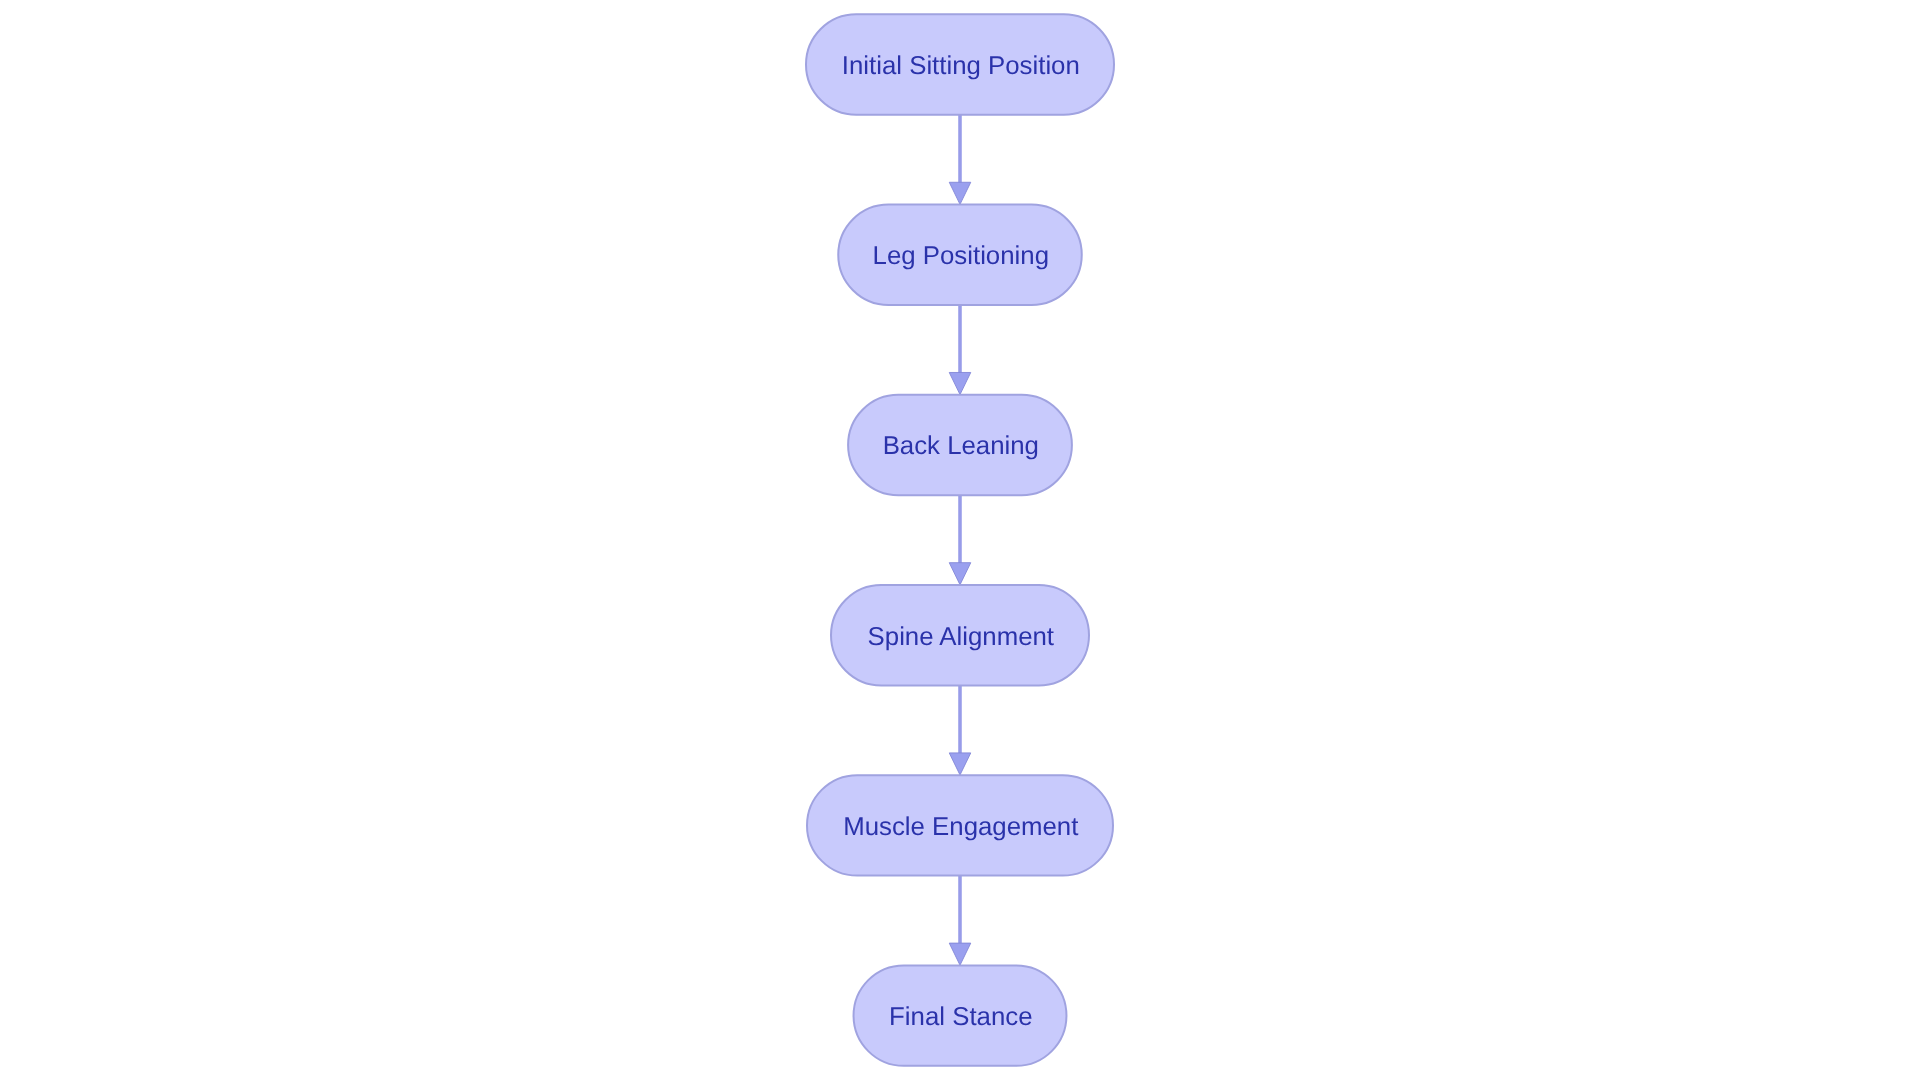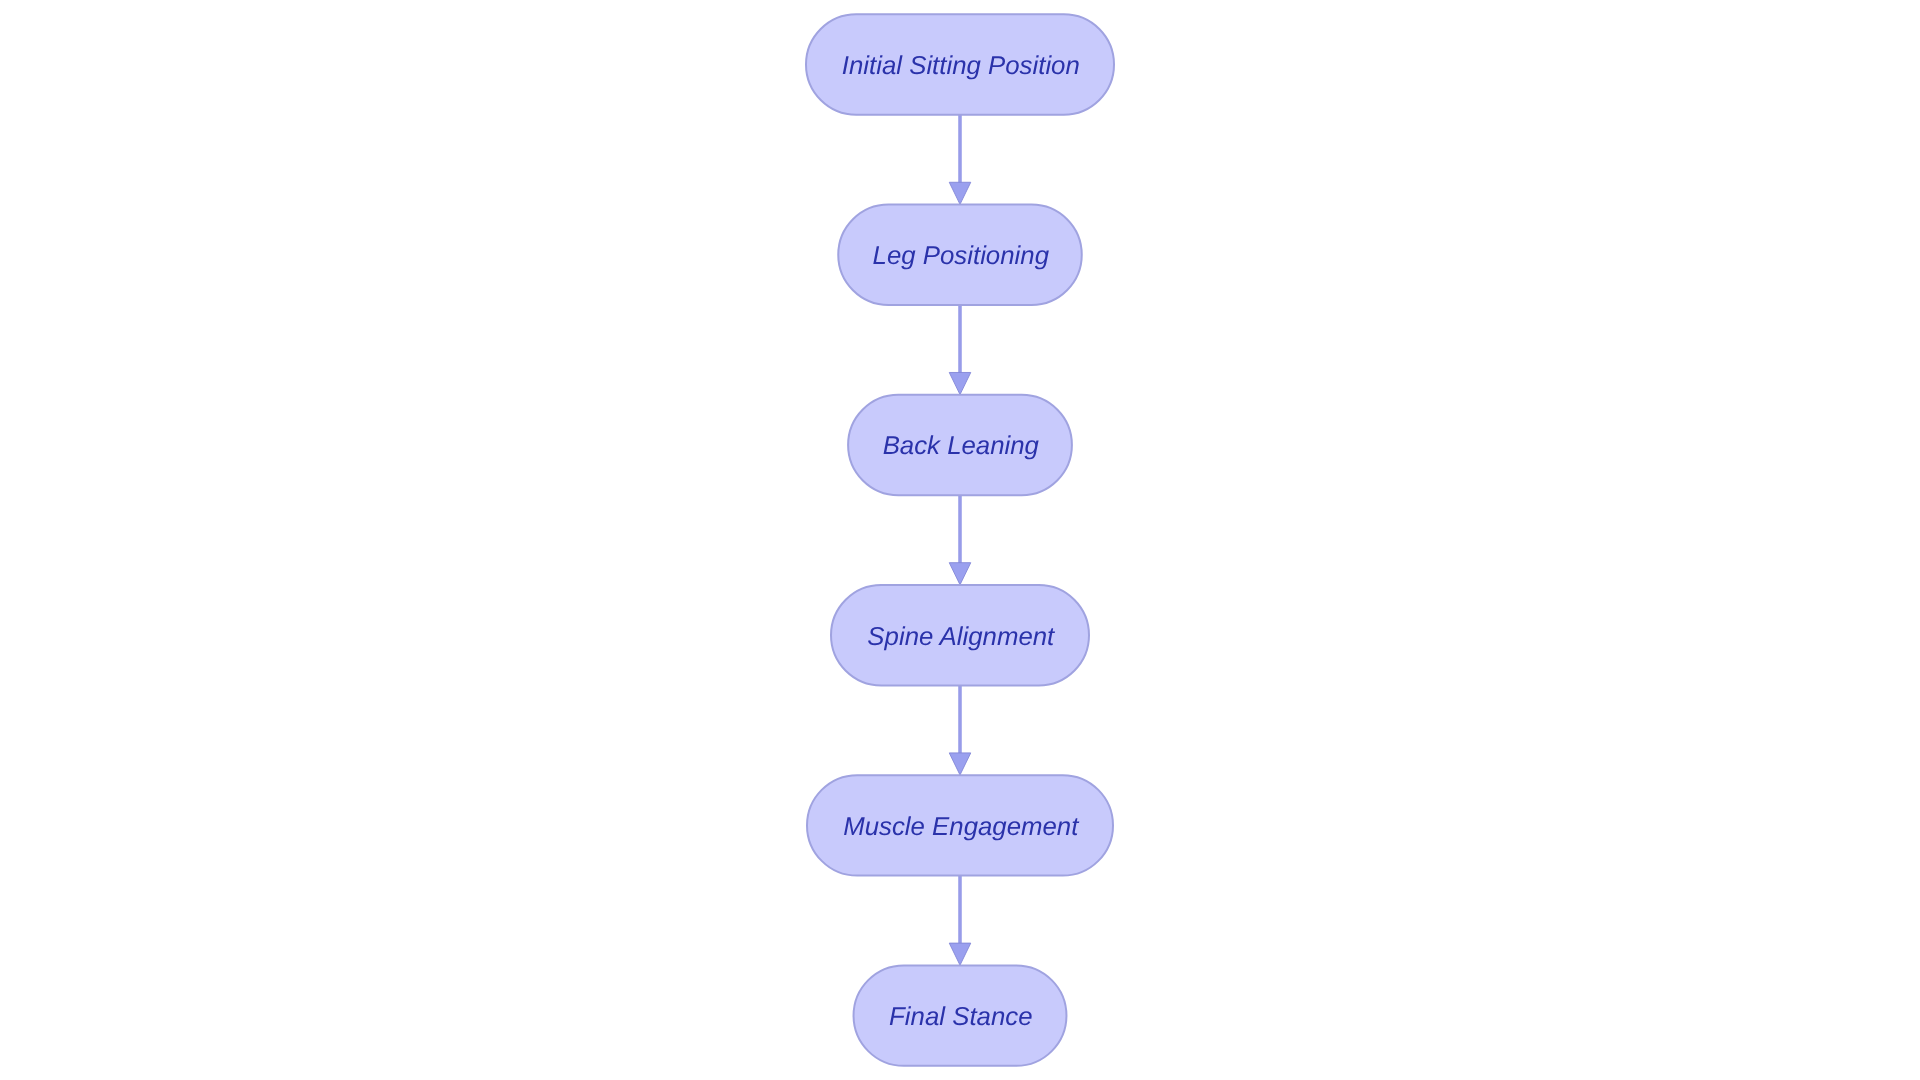--- a/index.html
+++ b/index.html
@@ -18,21 +18,20 @@
     width: 1920px;
     height: 1080px;
     background: var(--bg);
     overflow: hidden;
   }
   #flowchart-root {
     position: relative;
     width: 1920px;
     height: 792px;
     background: var(--bg);
-    font-style: italic;
   }
   svg#flowchart-svg {
     display: block;
     width: 1920px;
     height: 1080px;
   }
   .node-shape {
     fill: var(--node-fill);
     stroke: var(--node-border);
     stroke-width: 2px;

